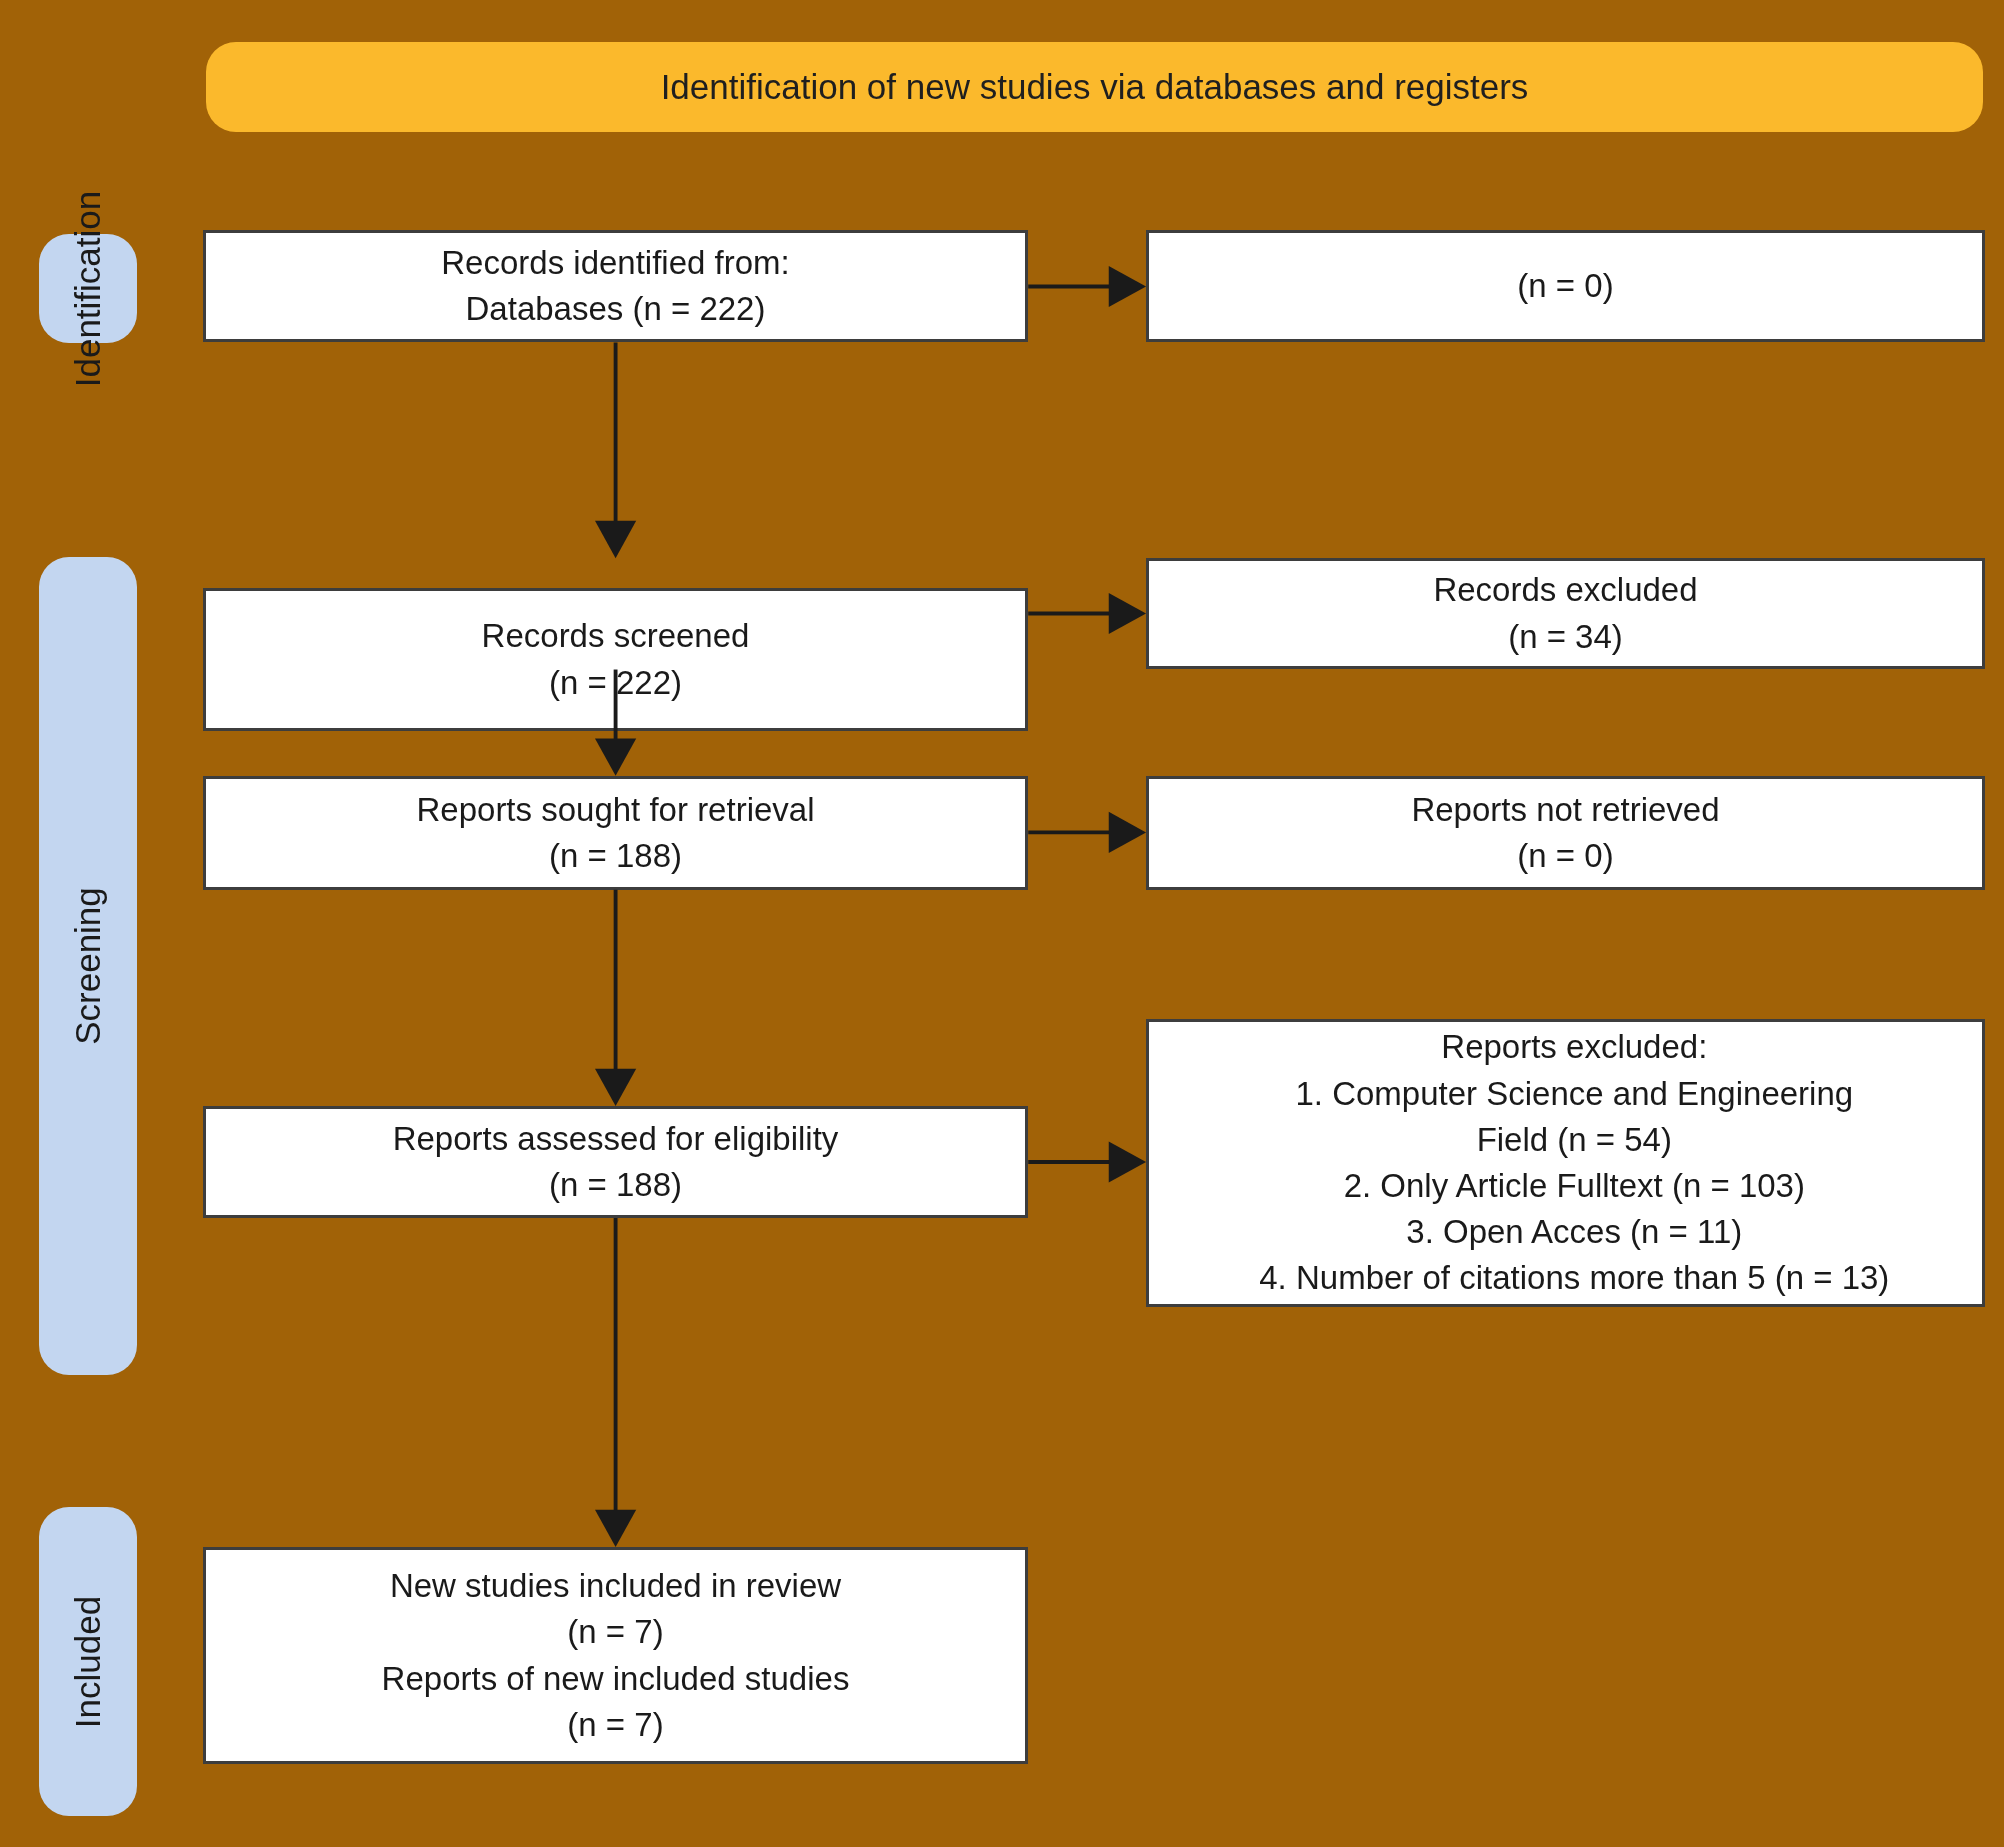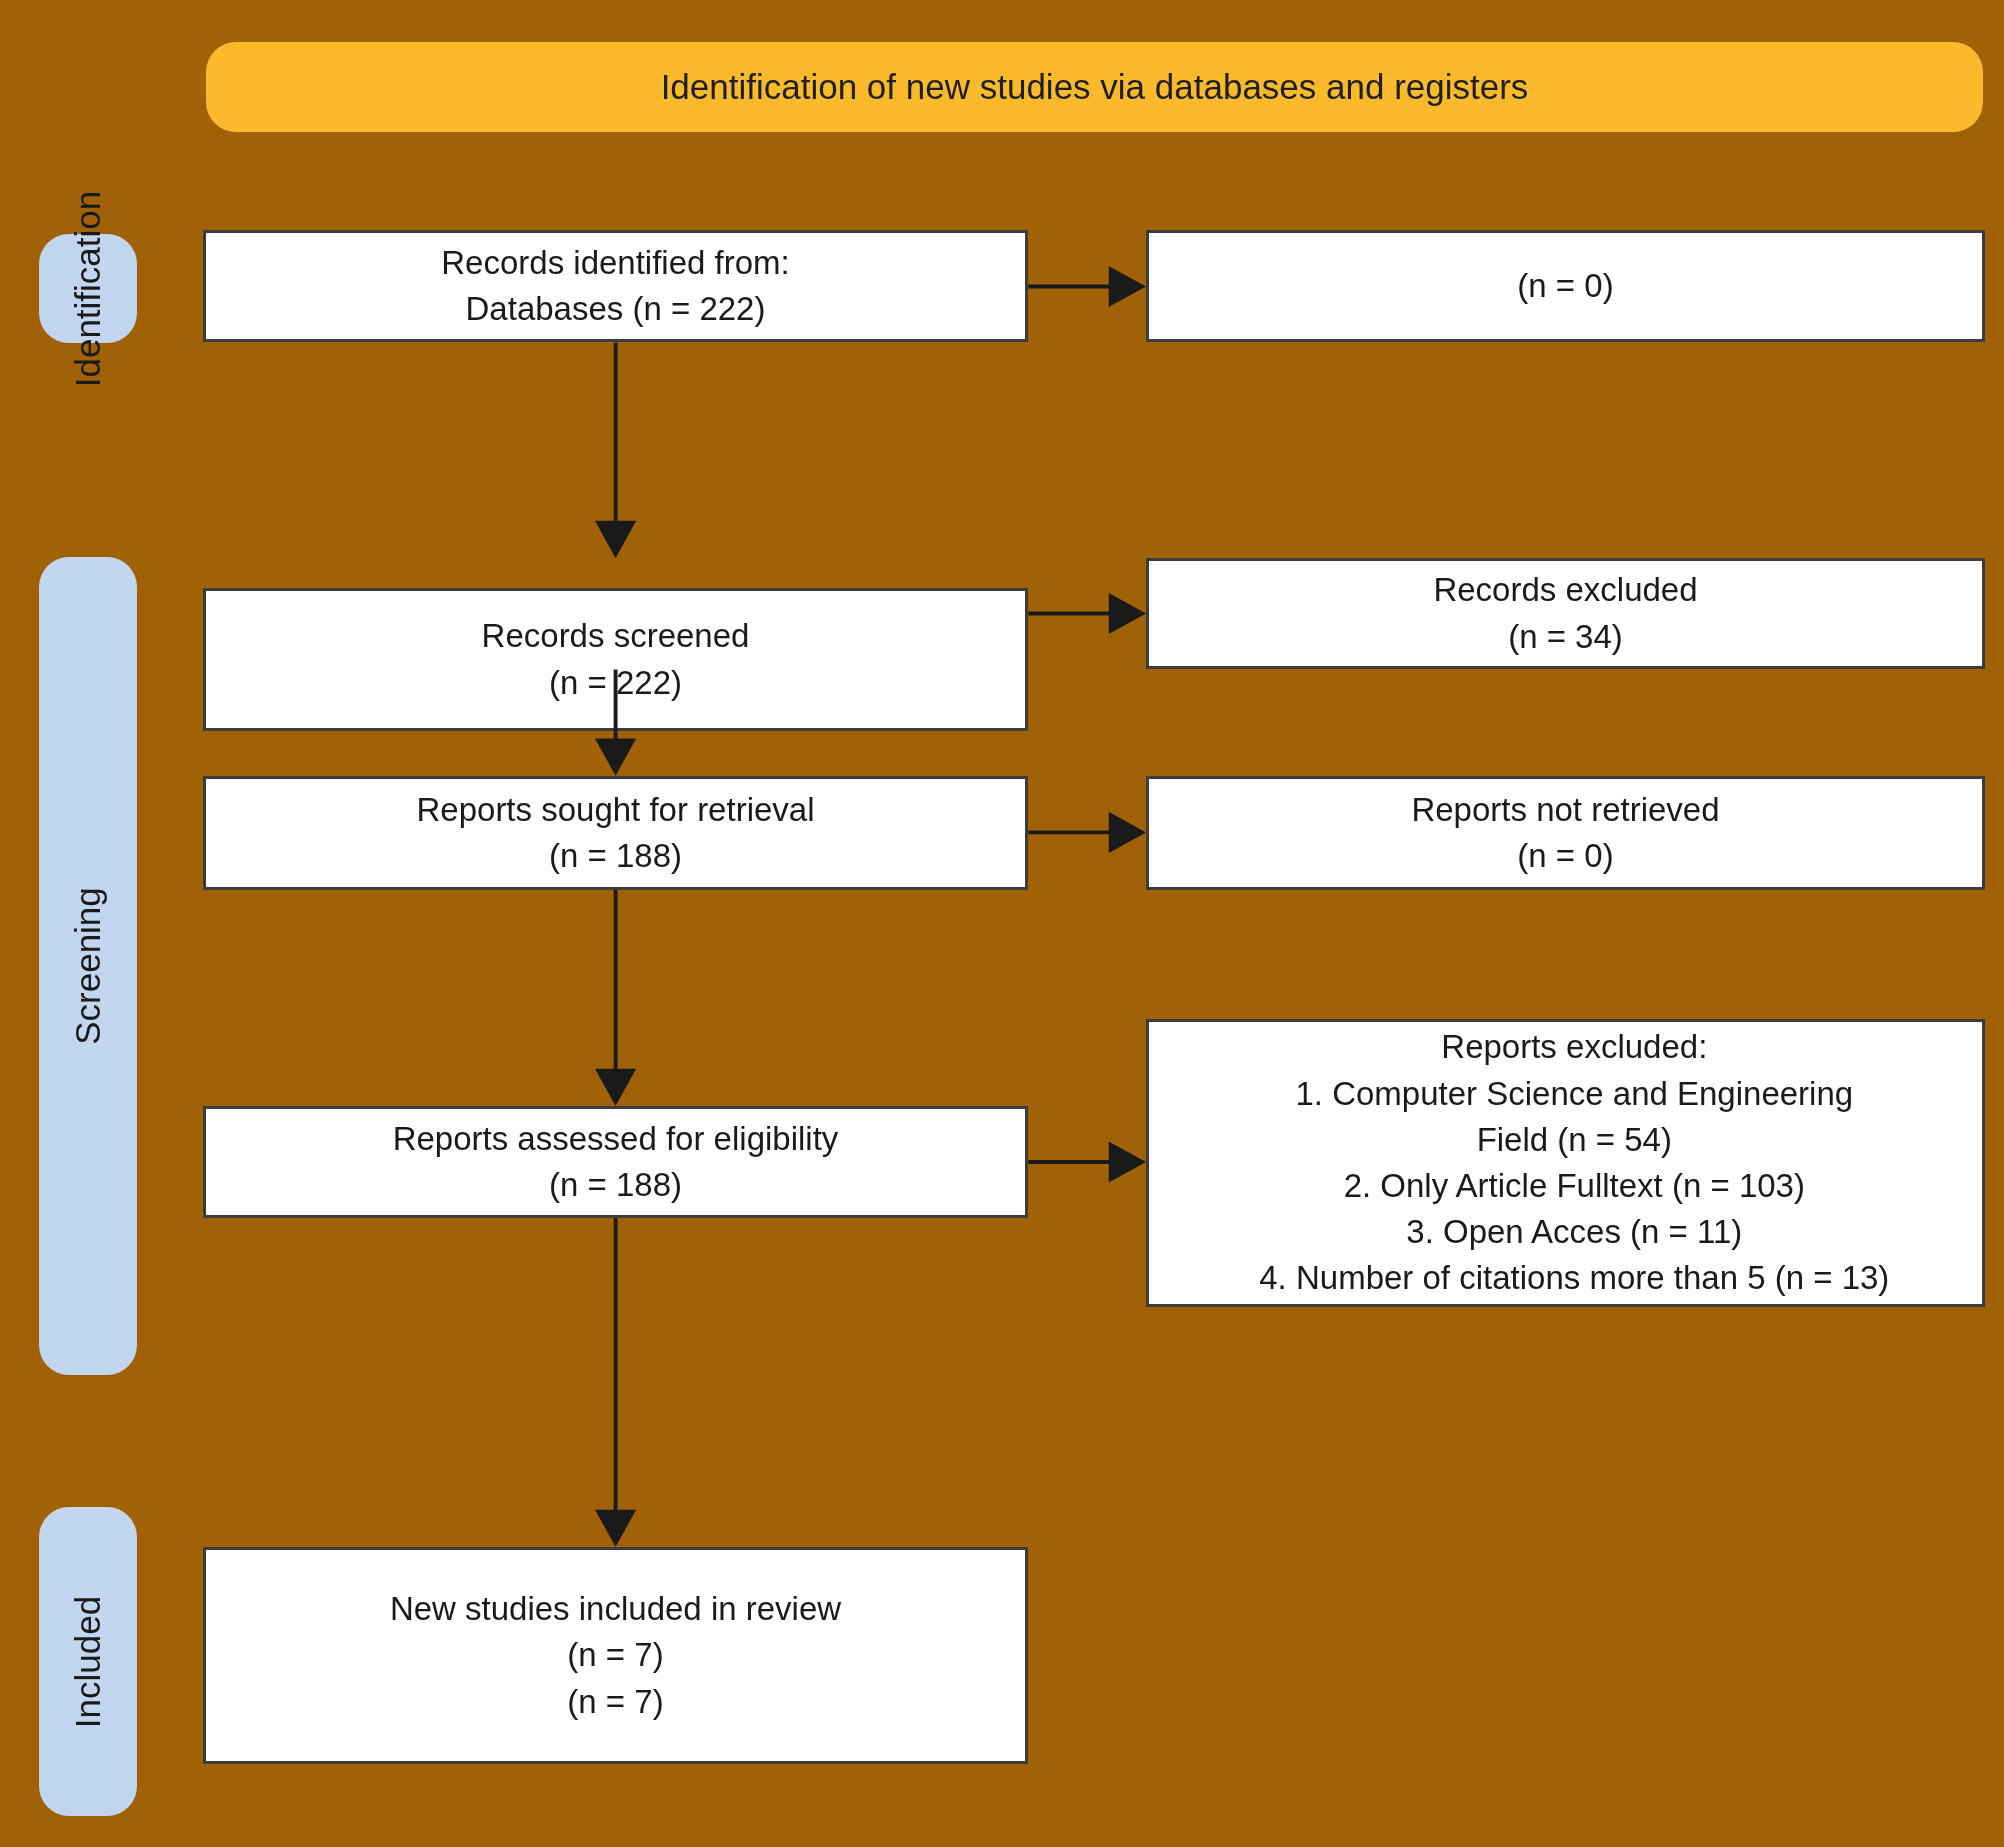--- a/index.html
+++ b/index.html
@@ -123,20 +123,21 @@
     <span>1. Computer Science and Engineering</span>
     <span>Field (n = 54)</span>
     <span>2. Only Article Fulltext (n = 103)</span>
     <span>3. Open Acces (n = 11)</span>
     <span>4. Number of citations more than 5 (n = 13)</span>
   </div>
 
   <div class="flow-box col-left" style="top:1547px; height:217px;">
     <span>New studies included in review</span>
     <span>(n = 7)</span>
+    <span>Reports of new included studies</span>
     <span>(n = 7)</span>
   </div>
 
   <svg class="arrows" viewBox="0 0 3114 2869" xmlns="http://www.w3.org/2000/svg">
 
     <g stroke="#1a1a1a" stroke-width="6" fill="#1a1a1a">
       <line x1="1597" y1="445" x2="1730" y2="445"></line>
       <polygon points="1780,445 1722,413 1722,477" stroke="none"></polygon>
 
       <line x1="1597" y1="953" x2="1730" y2="953"></line>

